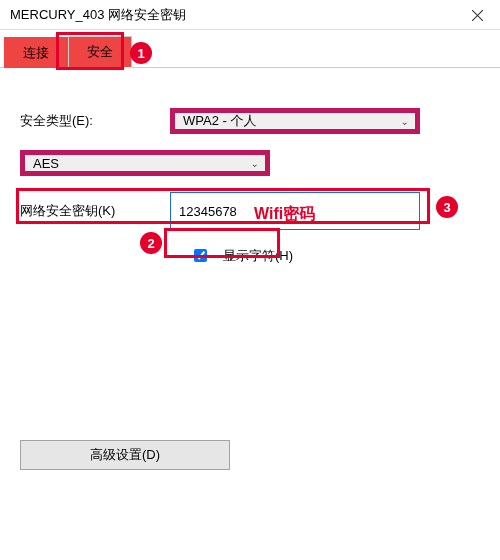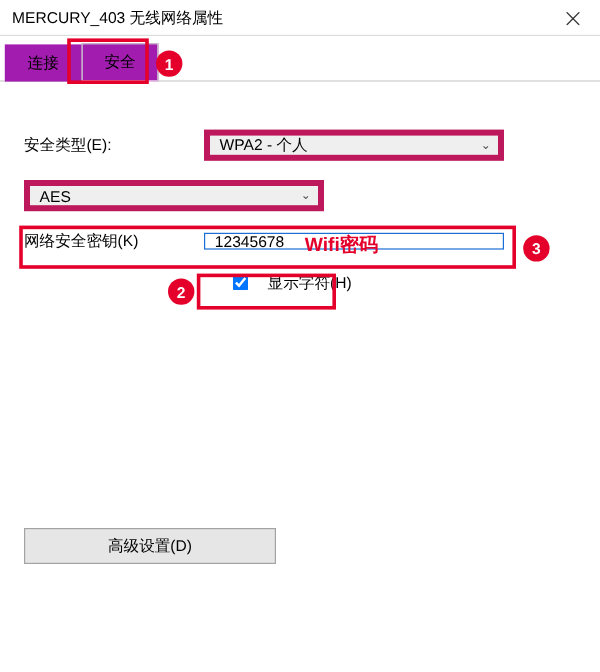--- a/index.html
+++ b/index.html
@@ -43,21 +43,21 @@
     height: 32px;
     align-items: flex-end;
   }
   .tab {
     padding: 6px 18px 6px 18px;
     border: 1px solid transparent;
     border-bottom: none;
     cursor: pointer;
     position: relative;
     top: 1px;
-    background: #a21caf;
+    background: #ef4444;
   }
   .tab.active {
     border-color: #ccc;
     border-bottom: 1px solid #fff;
   }
 
   
   .content {
     padding: 40px 20px 10px 20px;
   }
@@ -84,21 +84,21 @@
     position: relative;
     cursor: default;
   }
   .combo .chev {
     position: absolute; right: 6px; top: 50%;
     transform: translateY(-50%);
     font-size: 10px; color: #555;
   }
   .txt {
     width: 250px;
-    height: 14px;
+    height: 38px;
     border: 1px solid #1a6fd4;
     padding: 0 8px;
     font-size: 13px;
     outline: none;
   }
   .chkrow {
     display: flex; align-items: center;
     margin-left: 170px;
     margin-top: 6px;
     gap: 12px;
@@ -139,21 +139,21 @@
     color: #e4002b;
     font-weight: bold;
     font-size: 16px;
     pointer-events: none;
   }
 </style>
 </head>
 <body>
 
 <div class="titlebar">
-  <span class="title">MERCURY_403 无线网络属性</span>
+  <span class="title">MERCURY_403 网络安全密钥</span>
   <div class="closebtn">
     <svg viewBox="0 0 10 10">
       <line x1="0" y1="0" x2="10" y2="10" stroke="#333" stroke-width="1"></line>
       <line x1="10" y1="0" x2="0" y2="10" stroke="#333" stroke-width="1"></line>
     </svg>
   </div>
 </div>
 
 <div class="tabs">
   <div class="tab">
@@ -203,18 +203,18 @@
 
 <div class="anno-box" style="left:56px;  top:32px;  width:68px;  height:38px;"></div>
 <div class="anno-badge" style="left:130px; top:42px;">
     <span>1</span>
   </div>
 
 <div class="anno-box" style="left:16px;  top:188px; width:414px; height:36px;"></div>
 <div class="anno-badge" style="left:436px; top:196px;">
     <span>3</span>
   </div>
-<div class="anno-text" style="left:254px; top:194px;">Wifi密码</div>
+<div class="anno-text" style="left:254px; top:204px;">Wifi密码</div>
 
 <div class="anno-box" style="left:164px; top:228px; width:116px; height:30px;"></div>
 <div class="anno-badge" style="left:140px; top:232px;">
     <span>2</span>
   </div>
 
 </body></html>

